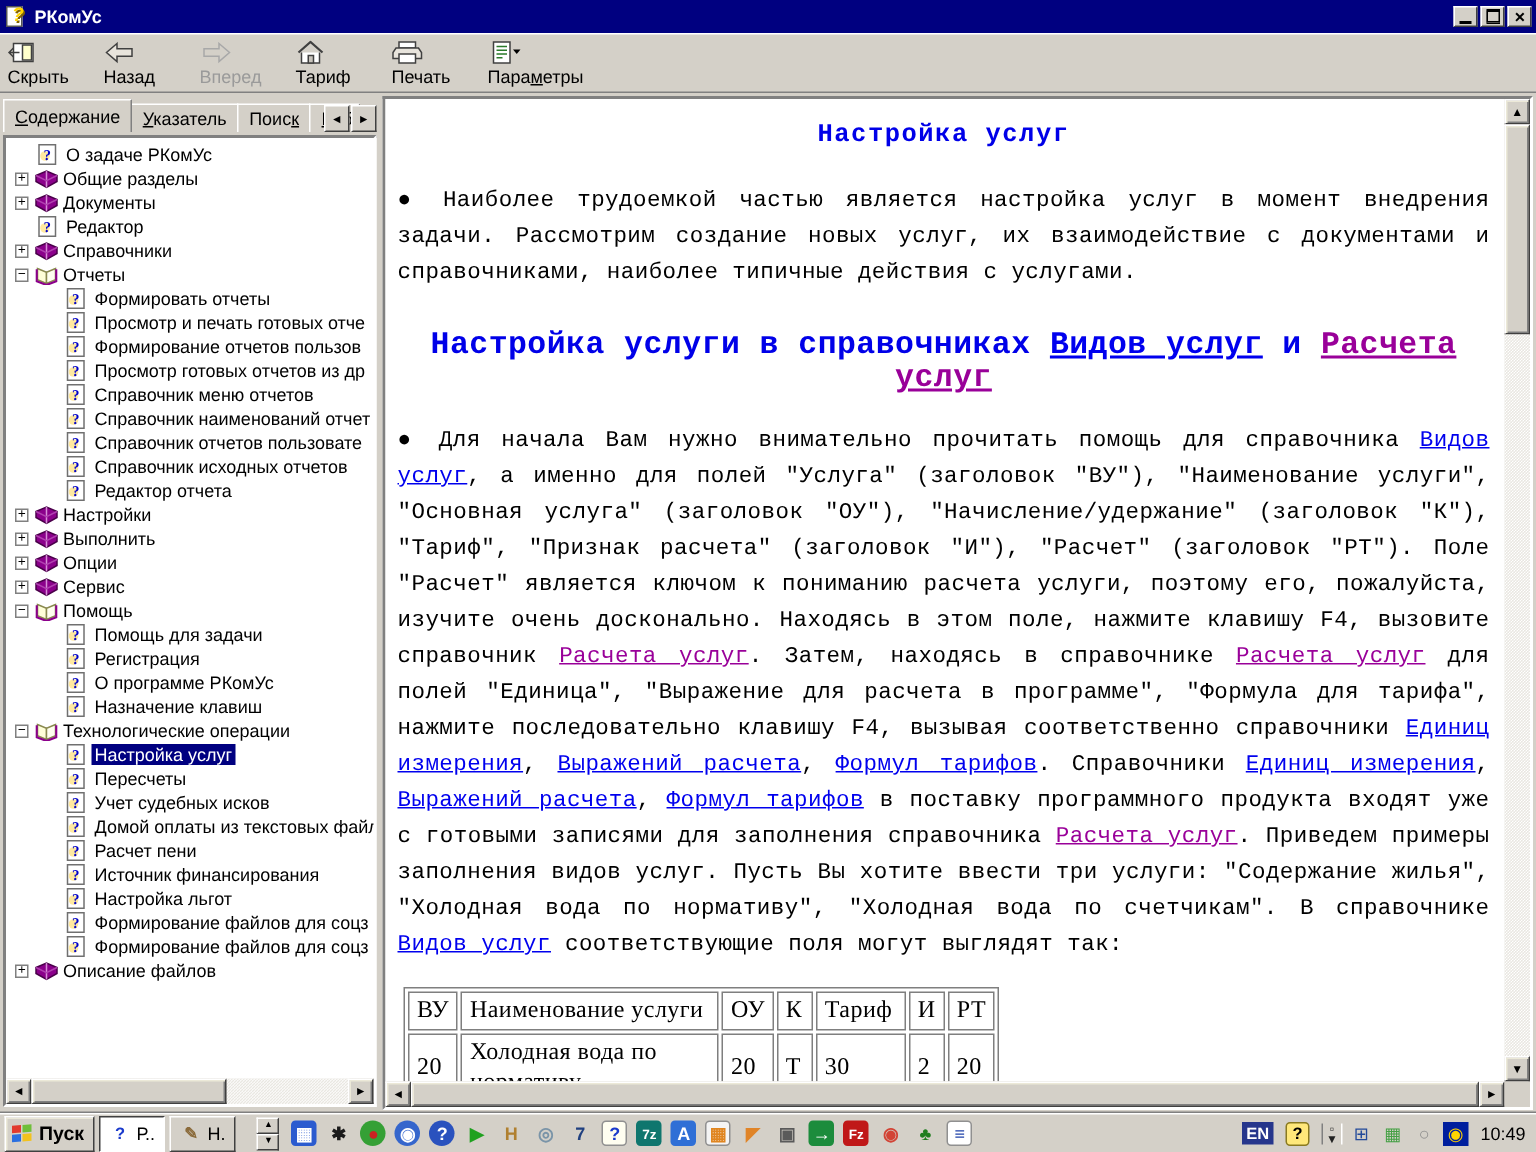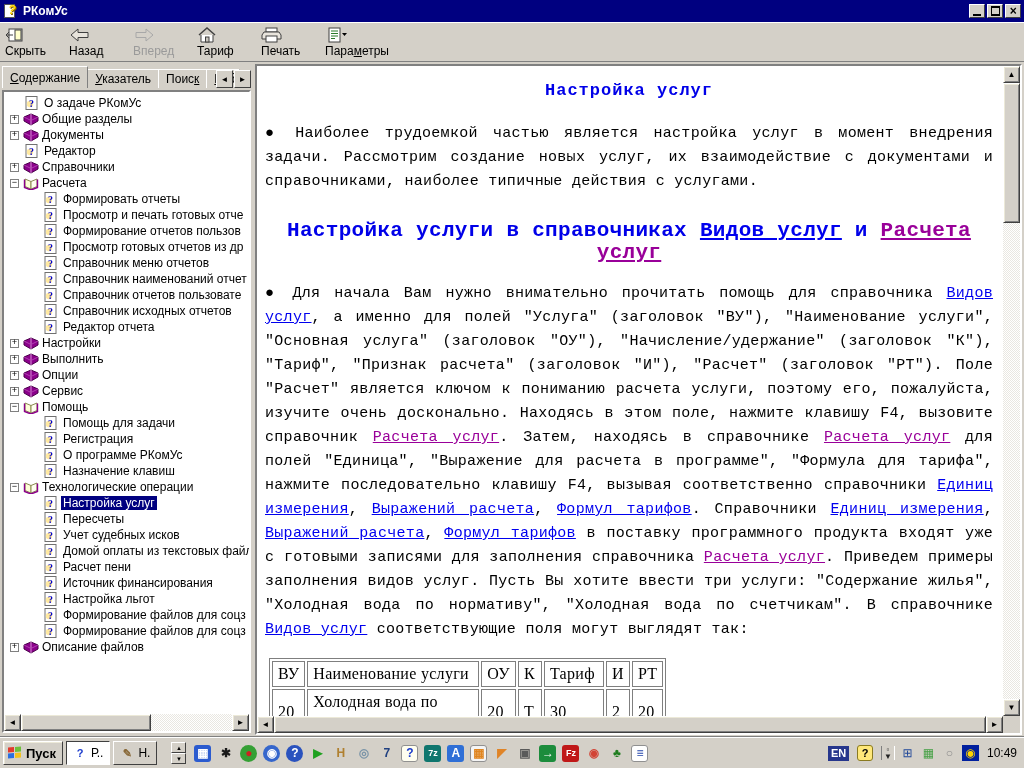--- a/index.html
+++ b/index.html
@@ -96,21 +96,21 @@
   a.link { color:#0000ee; text-decoration:underline; }
   a.vlink { color:#990099; text-decoration:underline; }
   .doc table { border-collapse:separate; border-spacing:2px; margin:16px 0 0 4px;
                font-family:"Liberation Serif", serif; font-size:16px; line-height:20px;
                border:1px solid #7f7f7f; }
   .doc th, .doc td { border:1px solid #7f7f7f; padding:2px 5px; font-weight:normal;
                      text-align:left; vertical-align:middle; }
   .corner { background:#d4d0c8; }
 
   
-  .taskbar { height:31px; flex:0 0 auto; background:#d4d0c8; border-top:1px solid #fff;
+  .taskbar { height:26px; flex:0 0 auto; background:#d4d0c8; border-top:1px solid #fff;
              box-shadow:0 -1px 0 #808080; display:flex; align-items:center; padding:0 3px; }
   .start-btn { height:24px; padding:0 6px 0 4px; display:flex; align-items:center;
                background:#d4d0c8; border:1px solid; border-color:#fff #404040 #404040 #fff;
                box-shadow:inset 1px 1px 0 #ece9d8; font-weight:bold; font-size:13px; }
   .winflag { width:14px; height:12px; display:grid; grid-template-columns:6px 6px;
              grid-template-rows:5px 5px; gap:1px; margin-right:4px; transform:skewY(-4deg); }
   .winflag i:nth-child(1){background:#e23a2e;} .winflag i:nth-child(2){background:#6fbf3a;}
   .winflag i:nth-child(3){background:#2a6fe0;} .winflag i:nth-child(4){background:#f2c21e;}
   .task-btn { height:24px; margin-left:3px; padding:0 6px; display:flex; align-items:center;
               font-size:12px; background:#d4d0c8; border:1px solid;
@@ -294,21 +294,21 @@
             </div>
             <div class="tree-row" style="padding-left: 6px;">
               <span class="expander">−</span>
               <span class="tree-ic">
                 <svg width="16" height="13" viewBox="0 0 16 13">
                   <path d="M2 2 L8 4.5 L8 12 L2 9.5 Z" fill="#ffffd8" stroke="#8a8a50"></path>
                   <path d="M14 2 L8 4.5 L8 12 L14 9.5 Z" fill="#fffff0" stroke="#8a8a50"></path>
                   <path d="M1.5 2.5 L1.5 10.5 L8 13 L14.5 10.5 L14.5 2.5" fill="none" stroke="#8b008b" stroke-width="1.4"></path>
                 </svg>
               </span>
-              <span class="tree-label">Расчета</span>
+              <span class="tree-label">Отчеты</span>
             </div>
             <div class="tree-row" style="padding-left: 25px;">
               <span class="exp-spacer"></span>
               <span class="tree-ic">
                 <svg width="13" height="14" viewBox="0 0 13 14">
                   <rect x="1" y="0.5" width="11" height="13" fill="#fff" stroke="#707070"></rect>
                   <circle cx="5" cy="8" r="3.2" fill="#ffe9a0"></circle>
                   <text x="6.5" y="10.5" font-size="10" font-weight="bold" fill="#0000c8" text-anchor="middle" font-family="Liberation Serif, serif">?</text>
                 </svg>
               </span>

